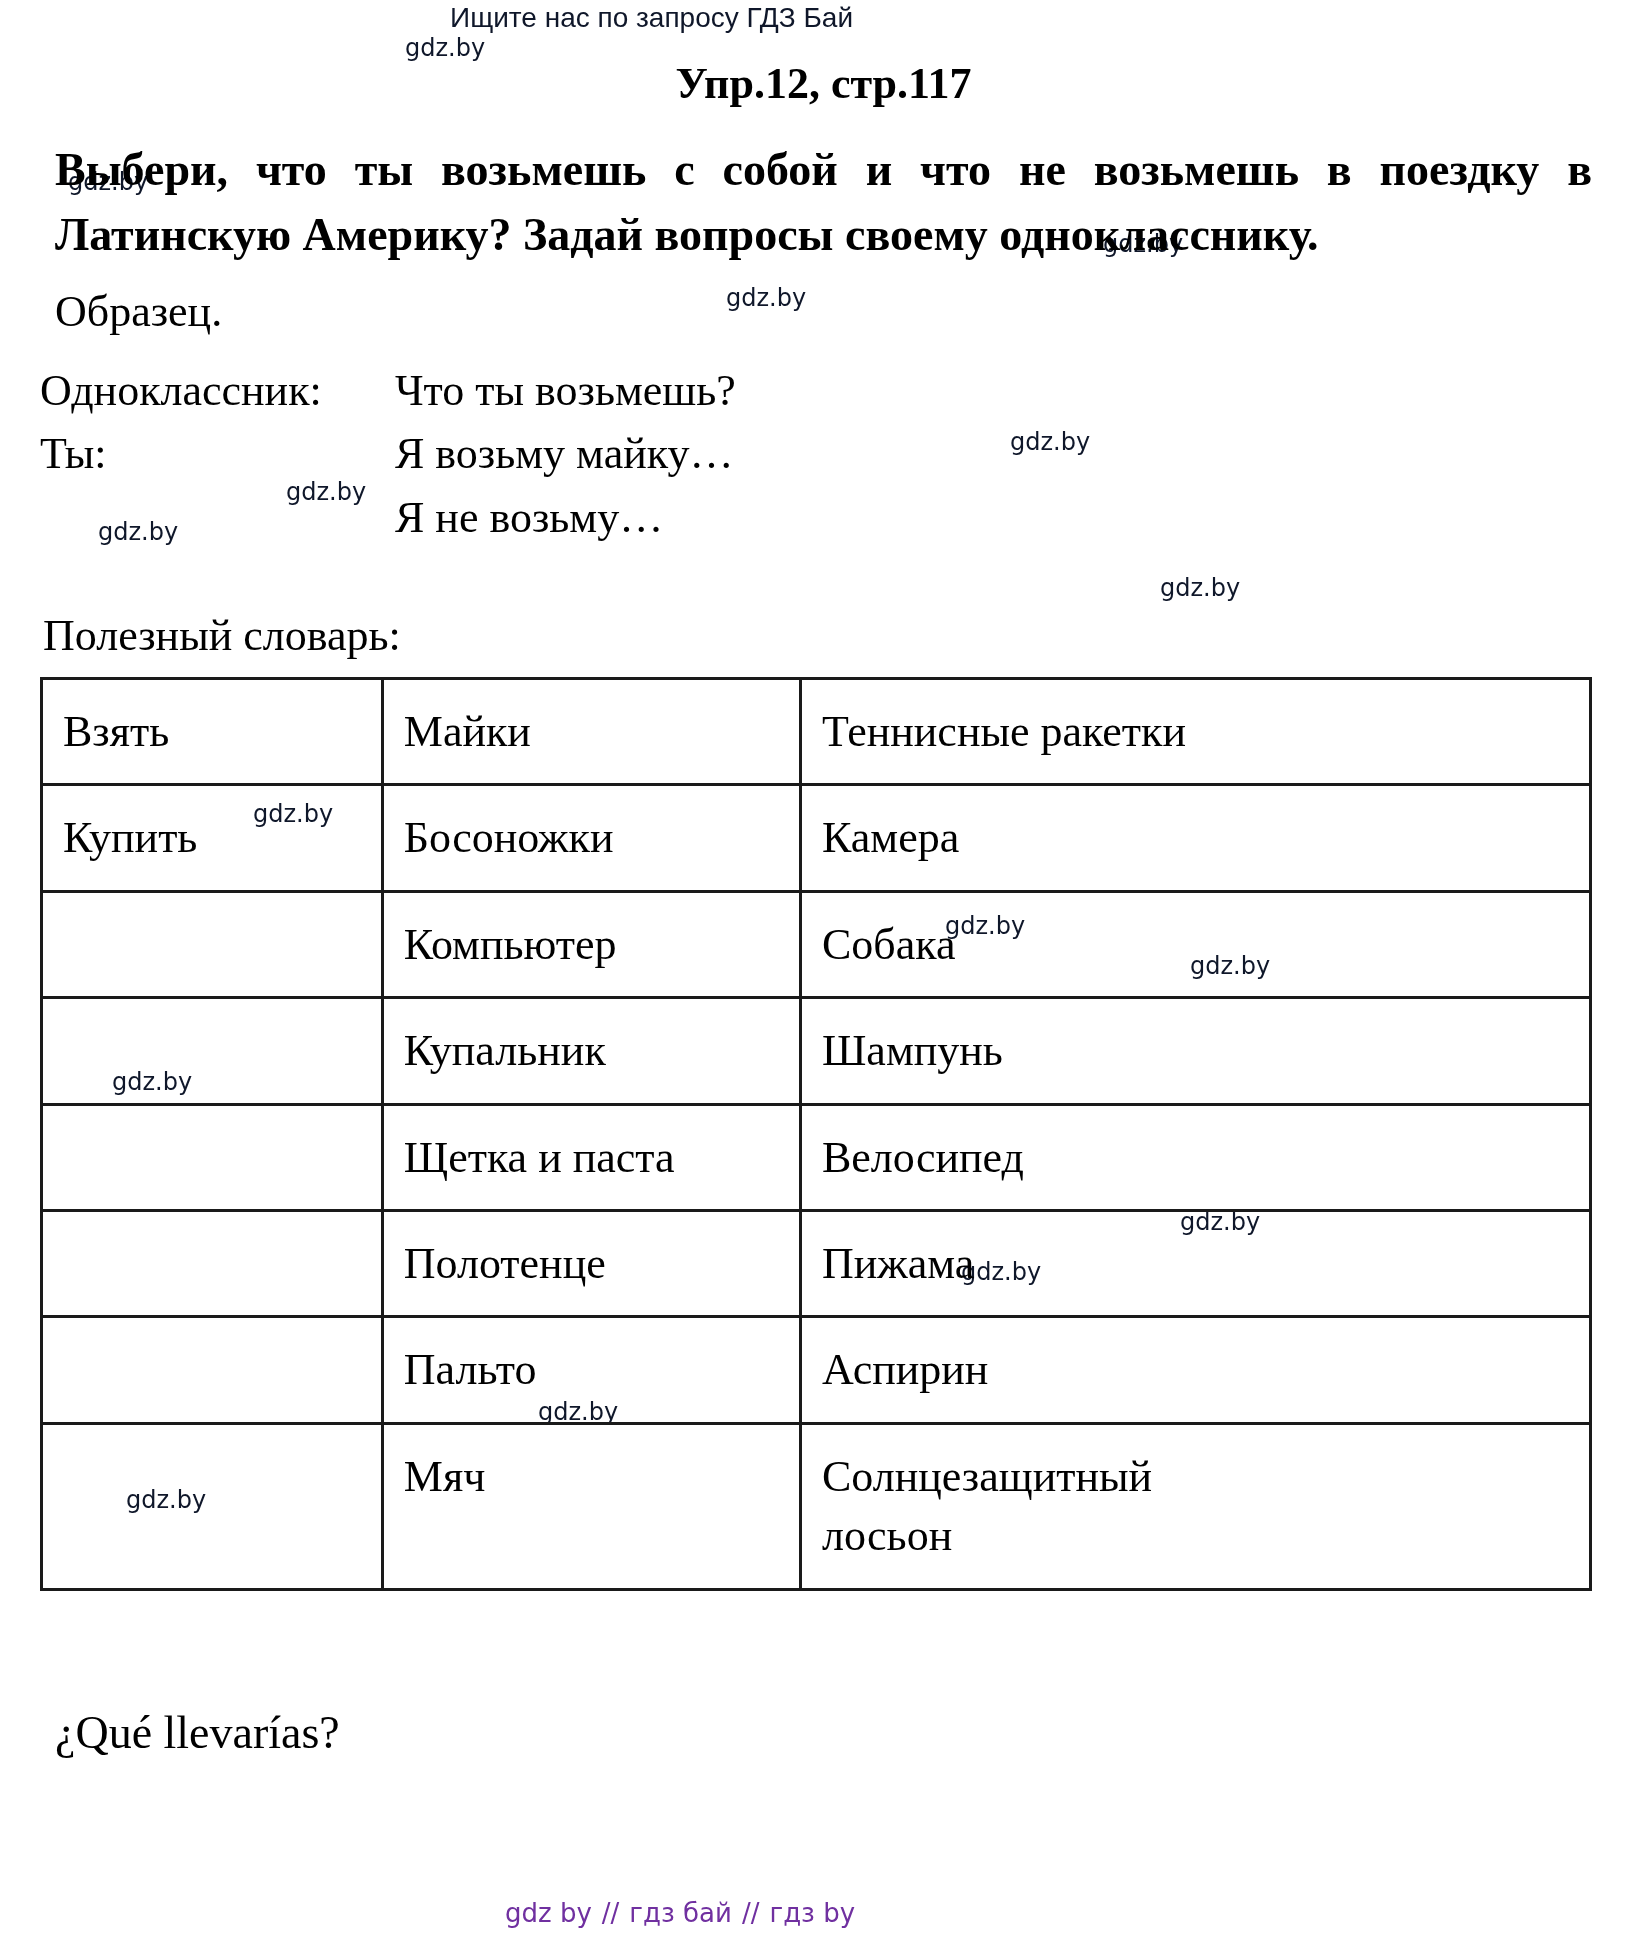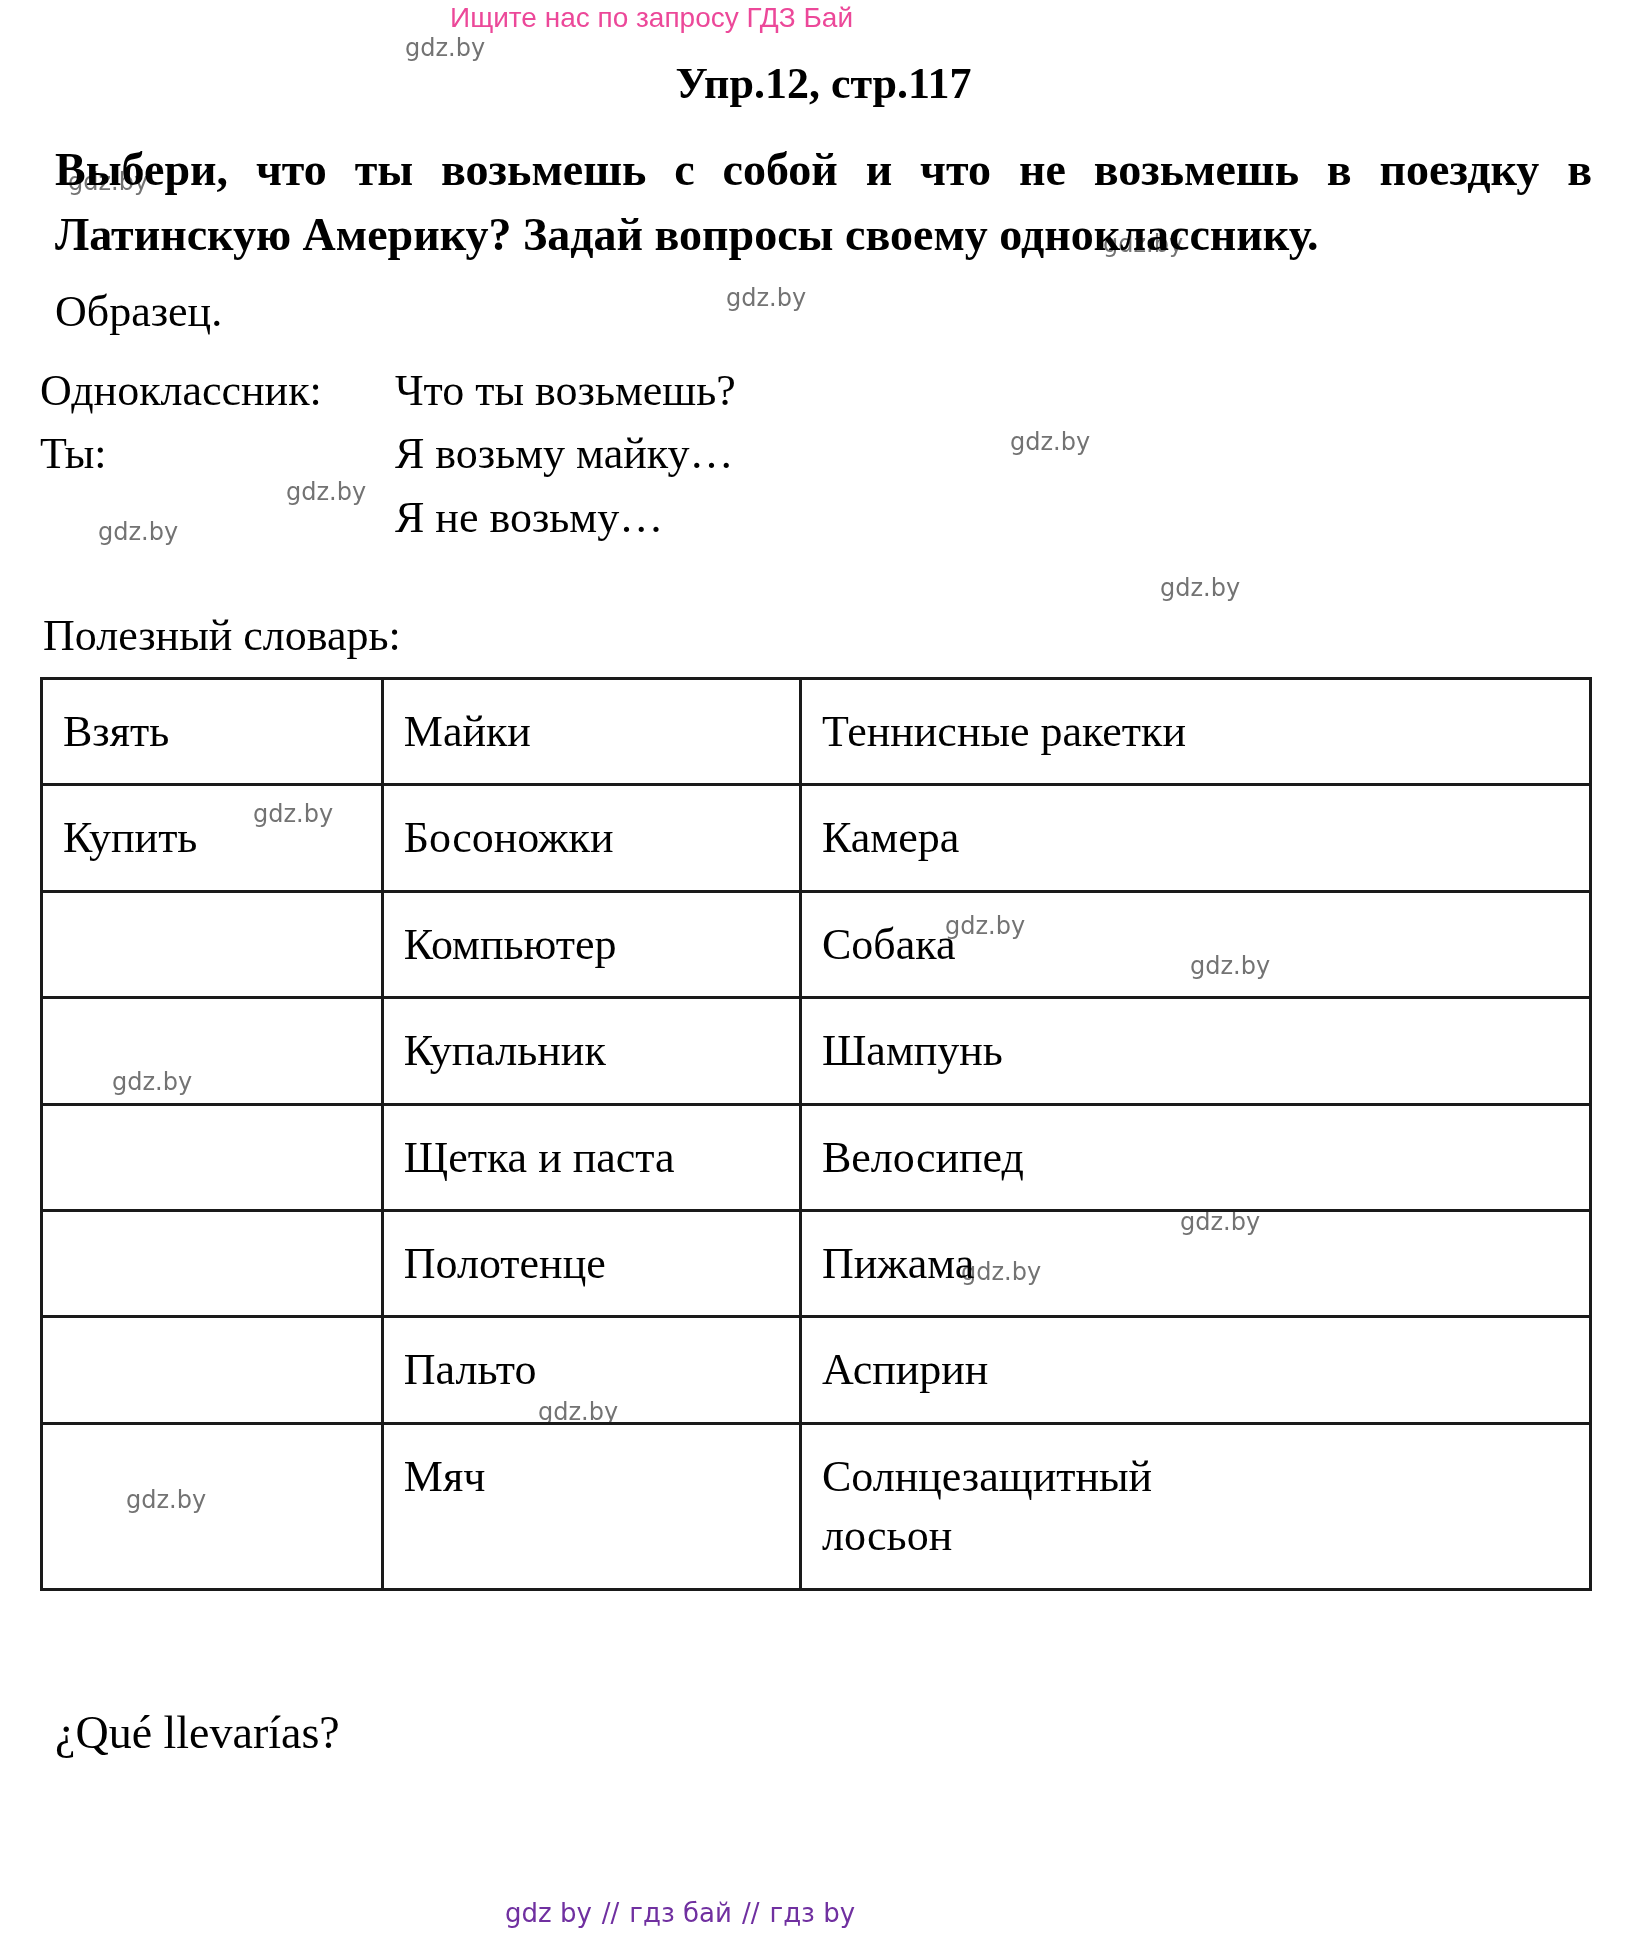--- a/index.html
+++ b/index.html
@@ -11,28 +11,28 @@
     background:#ffffff;
     overflow:hidden;
     font-family:"Liberation Serif", serif;
     color:#000000;
   }
   .banner {
     position:absolute;
     top:2px; left:450px;
     font-family:"Liberation Sans", sans-serif;
     font-size:28px;
-    color:#ec4899;
+    color:#0f172a;
     white-space:nowrap;
   }
   .wm {
     position:absolute;
     font-family:"DejaVu Sans", sans-serif;
     font-size:24px;
-    color:#737373;
+    color:#0f172a;
     white-space:nowrap;
   }
   .content {
     position:absolute;
     top:58px; left:40px; right:50px;
   }
   .title {
     font-size:44px;
     font-weight:bold;
     margin-left:15px;

